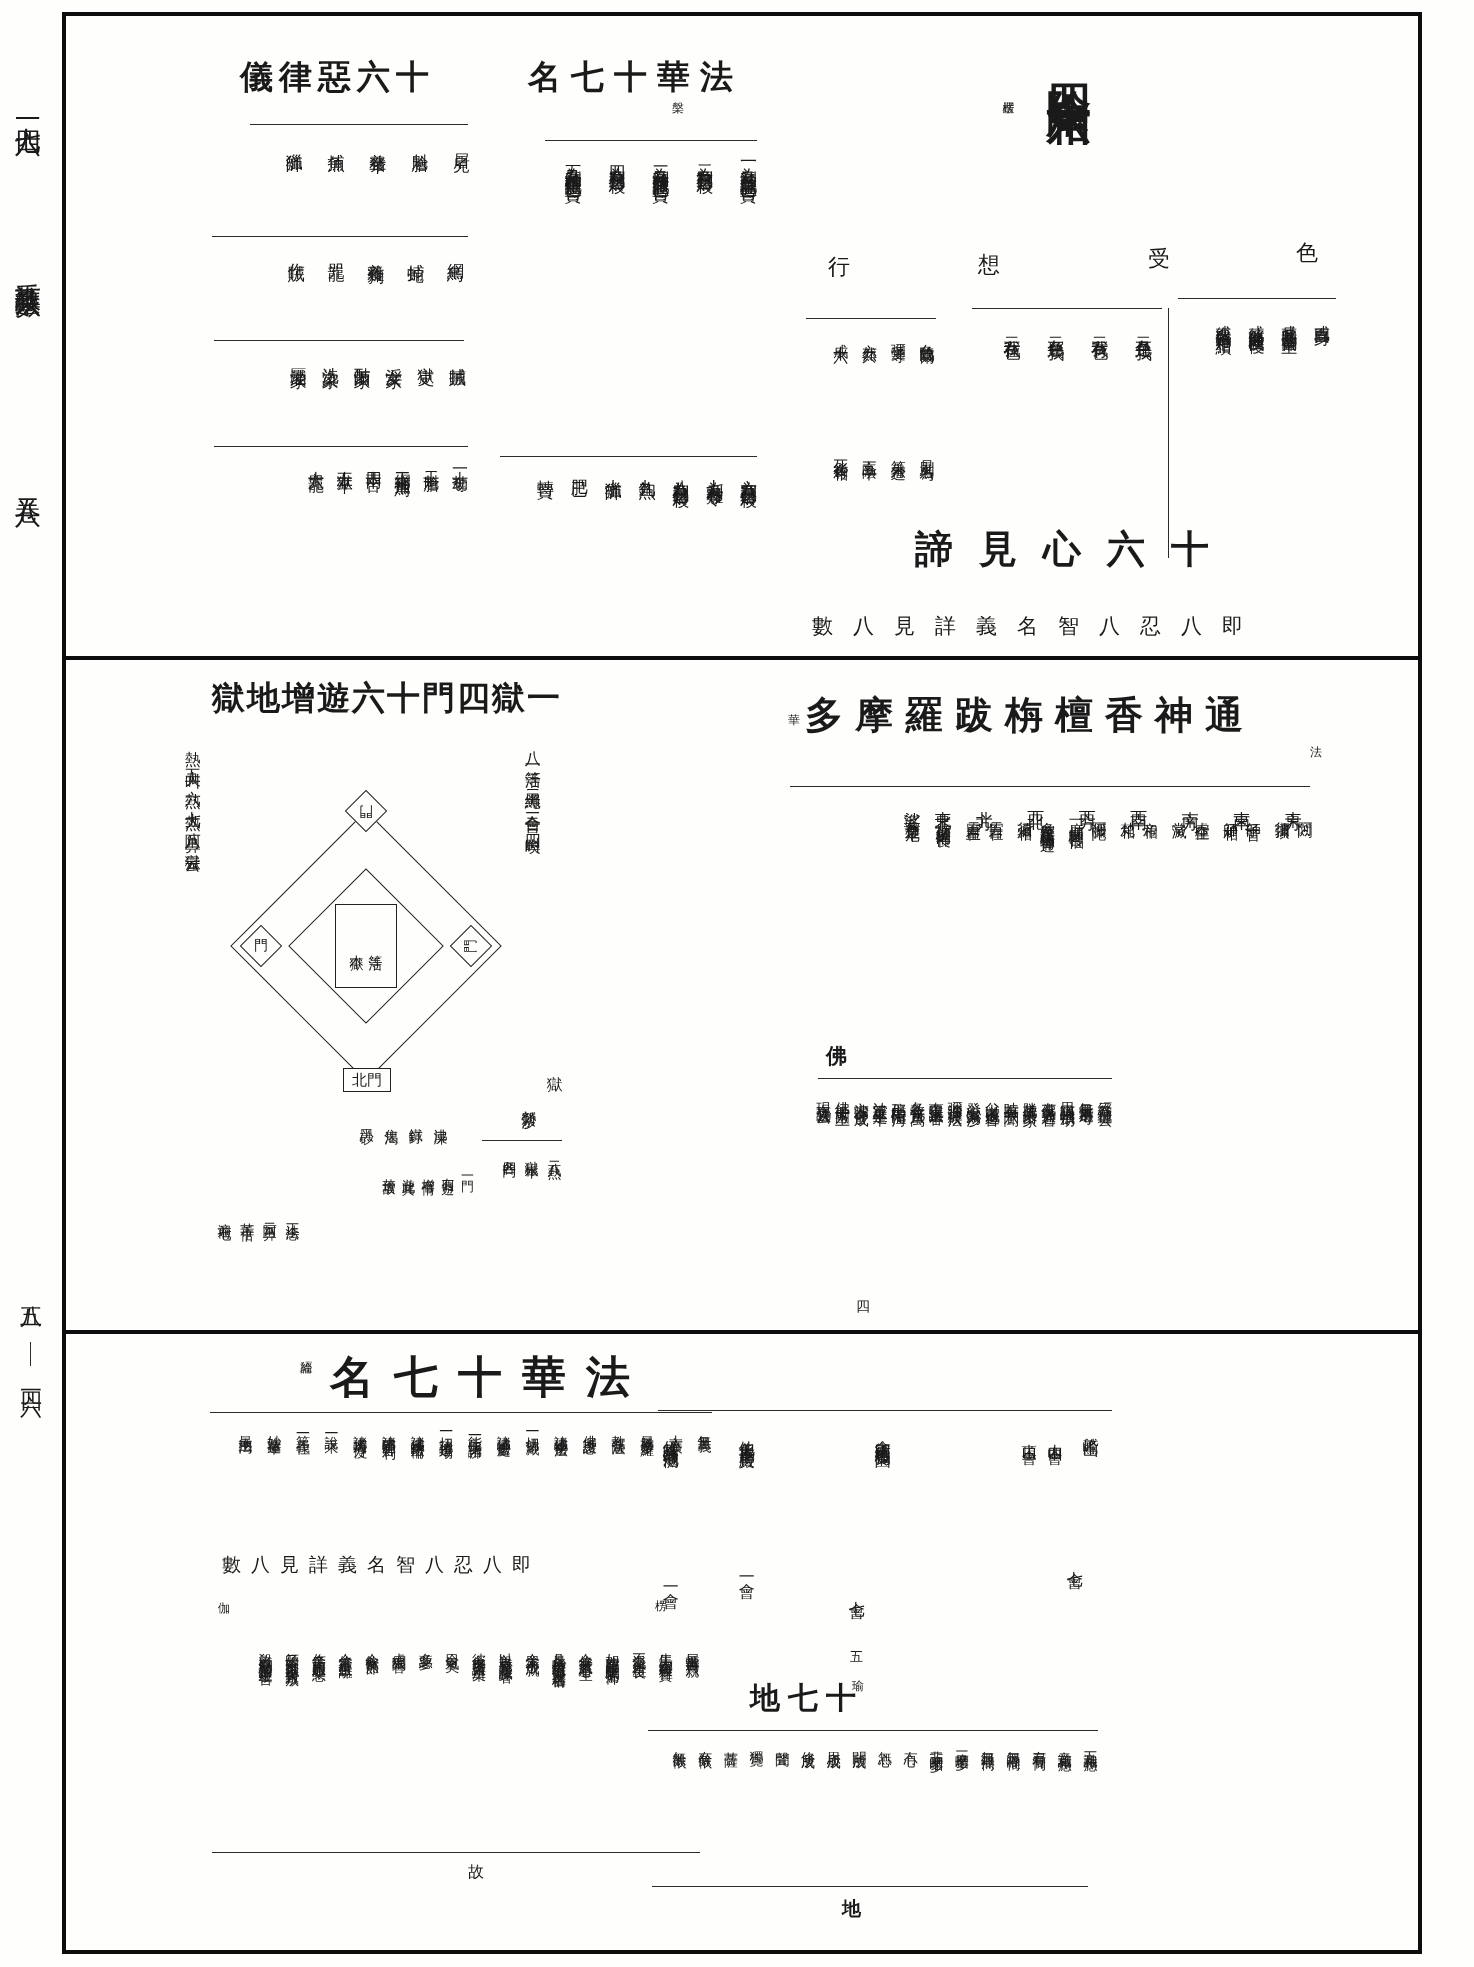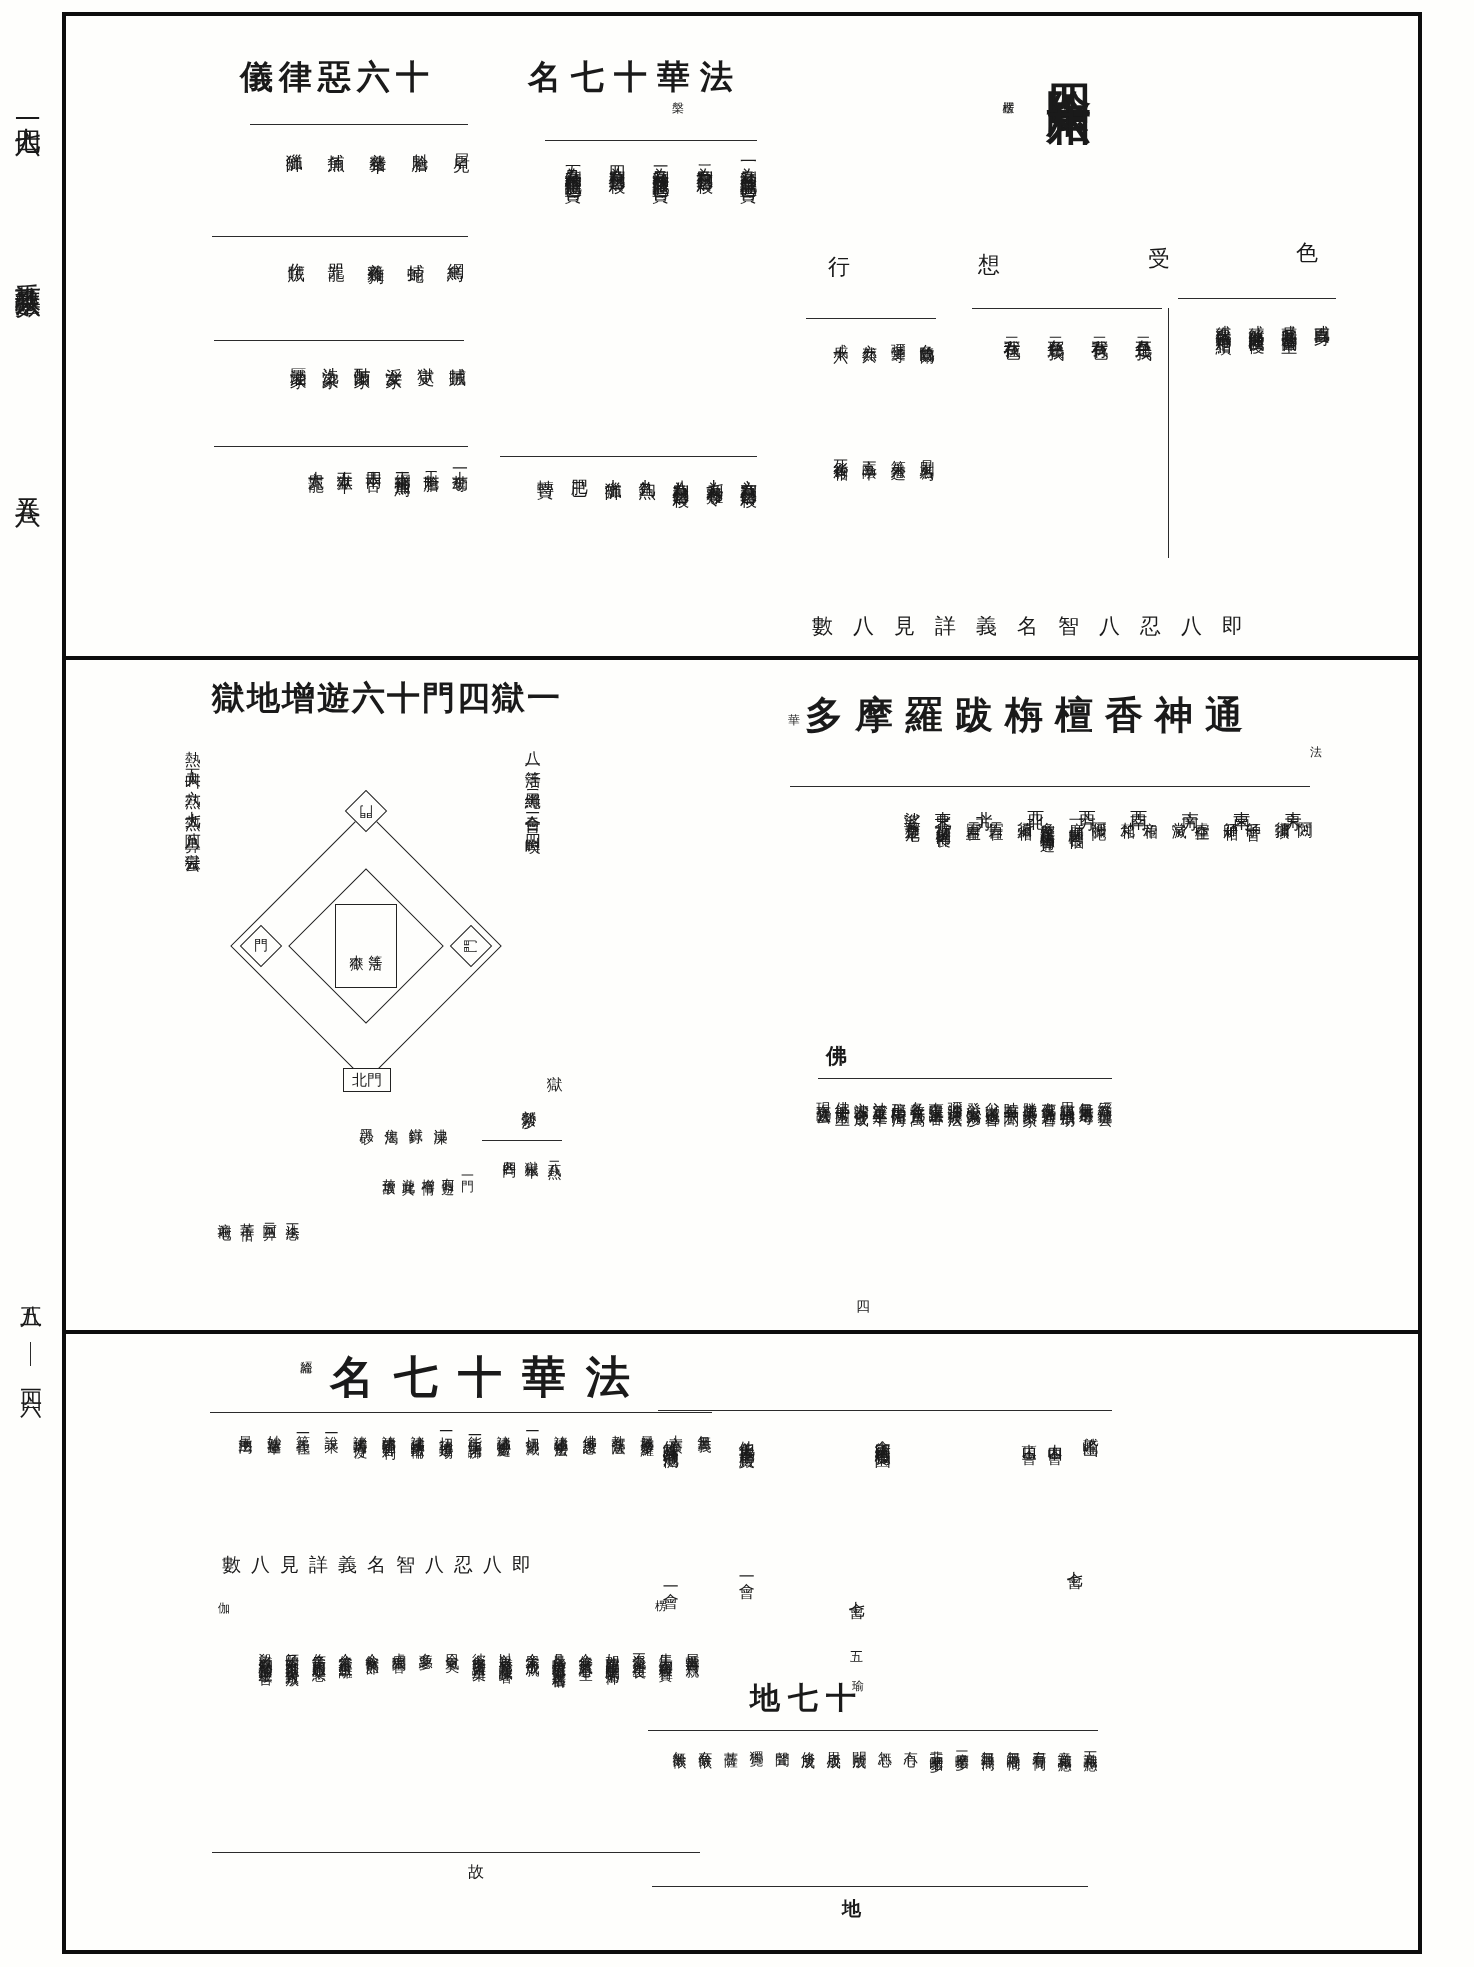--- a/index.html
+++ b/index.html
@@ -123,20 +123,21 @@
       <div class="vt f15">亦然共</div>
       <div class="vt f15">成十六</div>
     </div>
   <div class="row" style="left:806px;top:448px;width:128px;gap:13px;">
       <div class="vt f15">是則名為</div>
       <div class="vt f15">第六外道</div>
       <div class="vt f15">立五陰中</div>
       <div class="vt f15">死後有相</div>
     </div>
 
+  <div class="title-h f38" style="left:915px;top:524px;letter-spacing:26px;">諦見心六十</div>
   <div class="title-h f21" style="left:812px;top:612px;letter-spacing:20px;font-weight:normal;">數八見詳義名智八忍八即</div>
 
   <div class="title-h f33" style="left:212px;top:676px;letter-spacing:2px;">獄地增遊六十門四獄一</div>
   <div class="col" style="left:524px;top:738px;gap:16px;">
       <div class="vt f16">八</div>
       <div class="vt f16">一等活</div>
       <div class="vt f16">二黑繩</div>
       <div class="vt f16">三合會</div>
       <div class="vt f16">四叫喚</div>
     </div>

